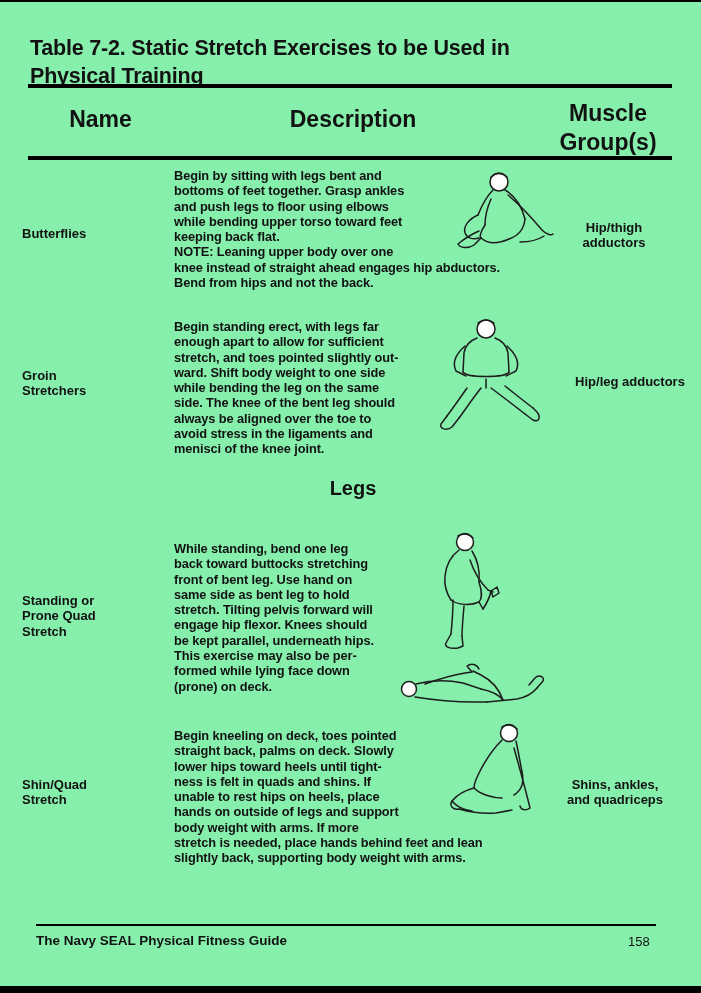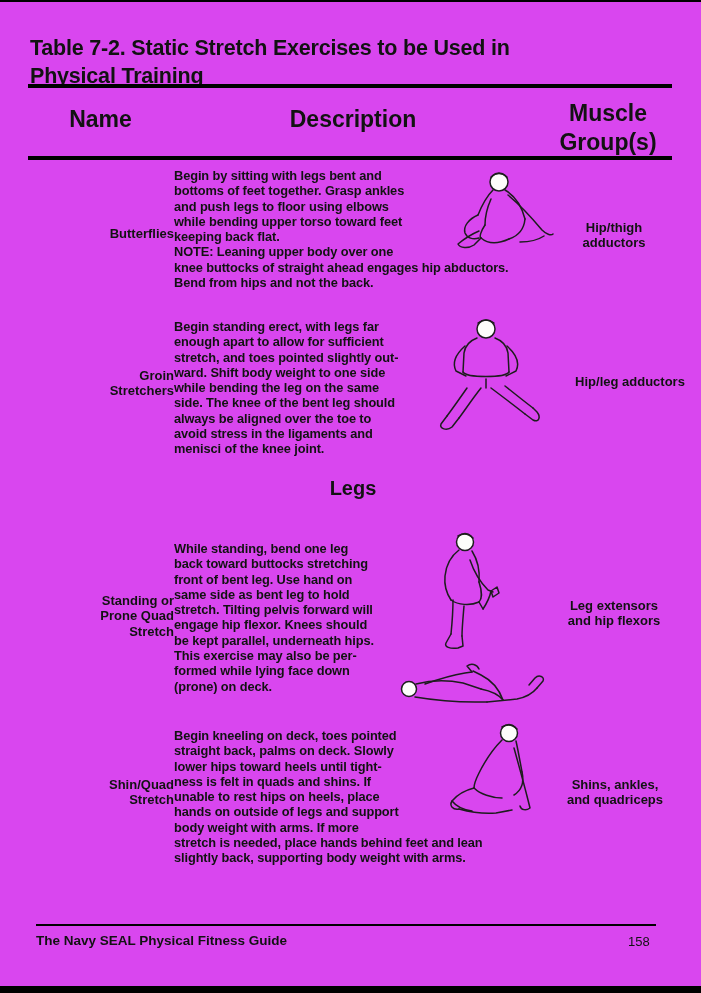--- a/index.html
+++ b/index.html
@@ -1,18 +1,18 @@
 <!DOCTYPE html>
 <html><head>
 <meta charset="utf-8">
 <style>
   html,body { margin:0; padding:0; background:#9a9a9a; }
   .page {
     position:relative; width:701px; height:993px; margin:0 auto;
-    background:#d946ef; color:#121212; overflow:hidden;
+    background:#86efac; color:#121212; overflow:hidden;
     font-family:"Liberation Sans", sans-serif;
   }
   .edge-top    { position:absolute; left:0; top:0; width:100%; height:2px; background:#000; }
   .edge-bottom { position:absolute; left:0; bottom:0; width:100%; height:7px; background:#000; }
 
   .doc-title {
     position:absolute; left:30px; top:20px;
     font-size:21.5px; font-weight:bold; line-height:28px;
     white-space:pre; letter-spacing:-0.2px;
   }
@@ -21,21 +21,21 @@
   .rule-mid { left:28px; top:156px; width:644px; }
 
   .col-header { position:absolute; font-weight:bold; font-size:23px; text-align:center; white-space:pre; }
   .hdr-name   { left:28px;  top:106px; width:145px; }
   .hdr-desc   { left:253px; top:106px; width:200px; }
   .hdr-muscle { left:533px; top:99px;  width:150px; line-height:29px; }
 
   .name-cell {
     position:absolute; left:22px; width:152px;
     font-weight:bold; font-size:13px; line-height:15.3px;
-    text-align:right; white-space:pre;
+    text-align:left; white-space:pre;
   }
   .desc-cell {
     position:absolute; left:174px;
     font-weight:bold; font-size:12.8px; line-height:15.3px;
     white-space:pre; letter-spacing:-0.1px;
   }
   .muscle-cell {
     position:absolute; font-weight:bold; font-size:13px; line-height:15.4px;
     text-align:center; white-space:pre;
   }
@@ -91,21 +91,21 @@
 
   <div class="rule rule-mid"></div>
 
   <div class="name-cell r1-name">Butterflies</div>
   <div class="desc-cell r1-desc">Begin by sitting with legs bent and
 bottoms of feet together. Grasp ankles
 and push legs to floor using elbows
 while bending upper torso toward feet
 keeping back flat.
 NOTE: Leaning upper body over one
-knee buttocks of straight ahead engages hip abductors.
+knee instead of straight ahead engages hip abductors.
 Bend from hips and not the back.</div>
   <svg class="fig fig-butterfly" width="128" height="92" viewBox="0 0 128 92" aria-label="seated-butterfly-stretch-illustration">
     <g>
       <path d="M61,22 C55,28 50,37 46,47"></path>
       <path d="M73,22 C83,28 90,39 93,51"></path>
       <path d="M76,27 C88,37 100,50 110,62 C114,66 119,68 121,66"></path>
       <path d="M59,31 C55,40 53,49 53,57"></path>
       <path d="M46,47 C37,51 31,58 33,65 C35,70 41,72 47,70"></path>
       <path d="M93,51 C92,61 86,68 77,71"></path>
       <path d="M77,71 C66,76 56,76 49,70"></path>
@@ -188,22 +188,20 @@
       <path d="M18,41 C36,44 58,46 78,46 L90,46"></path>
       <path d="M28,28 C42,23 56,19 68,17 L75,16"></path>
       <path d="M84,33 C94,35 102,39 106,44"></path>
       <path d="M106,44 C102,33 94,24 84,19 L76,15"></path>
       <path d="M75,16 L70,10 C74,7 80,8 82,13"></path>
       <path d="M90,46 L120,43 C130,41 136,37 140,32"></path>
       <path d="M140,32 L146,25 C148,21 142,18 138,22 L132,29"></path>
       <circle cx="12" cy="33" r="7.5"></circle>
     </g>
   </svg>
-  <div class="muscle-cell r3-muscle">Leg extensors
-and hip flexors</div>
 
   <div class="desc-cell r4-desc">Begin kneeling on deck, toes pointed
 straight back, palms on deck. Slowly
 lower hips toward heels until tight-
 ness is felt in quads and shins. If
 unable to rest hips on heels, place
 hands on outside of legs and support
 body weight with arms. If more
 stretch is needed, place hands behind feet and lean
 slightly back, supporting body weight with arms.</div>

